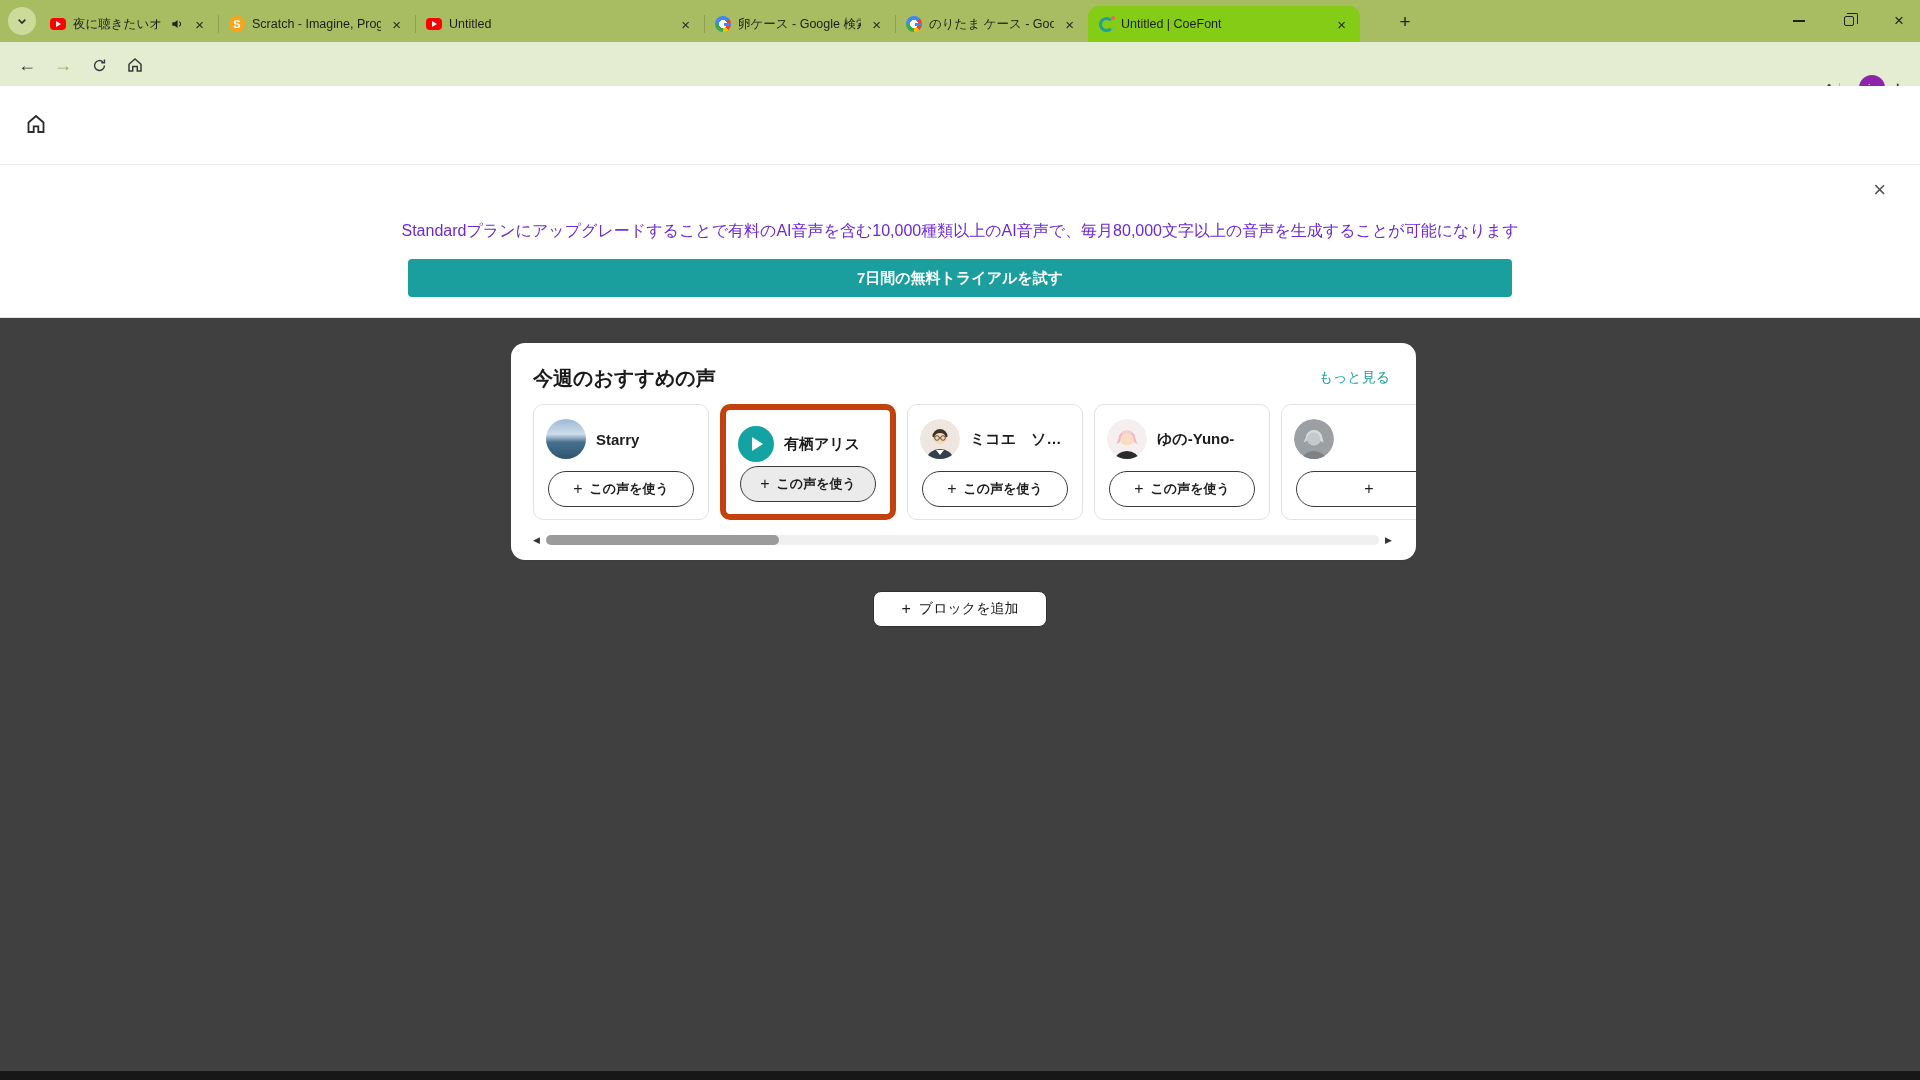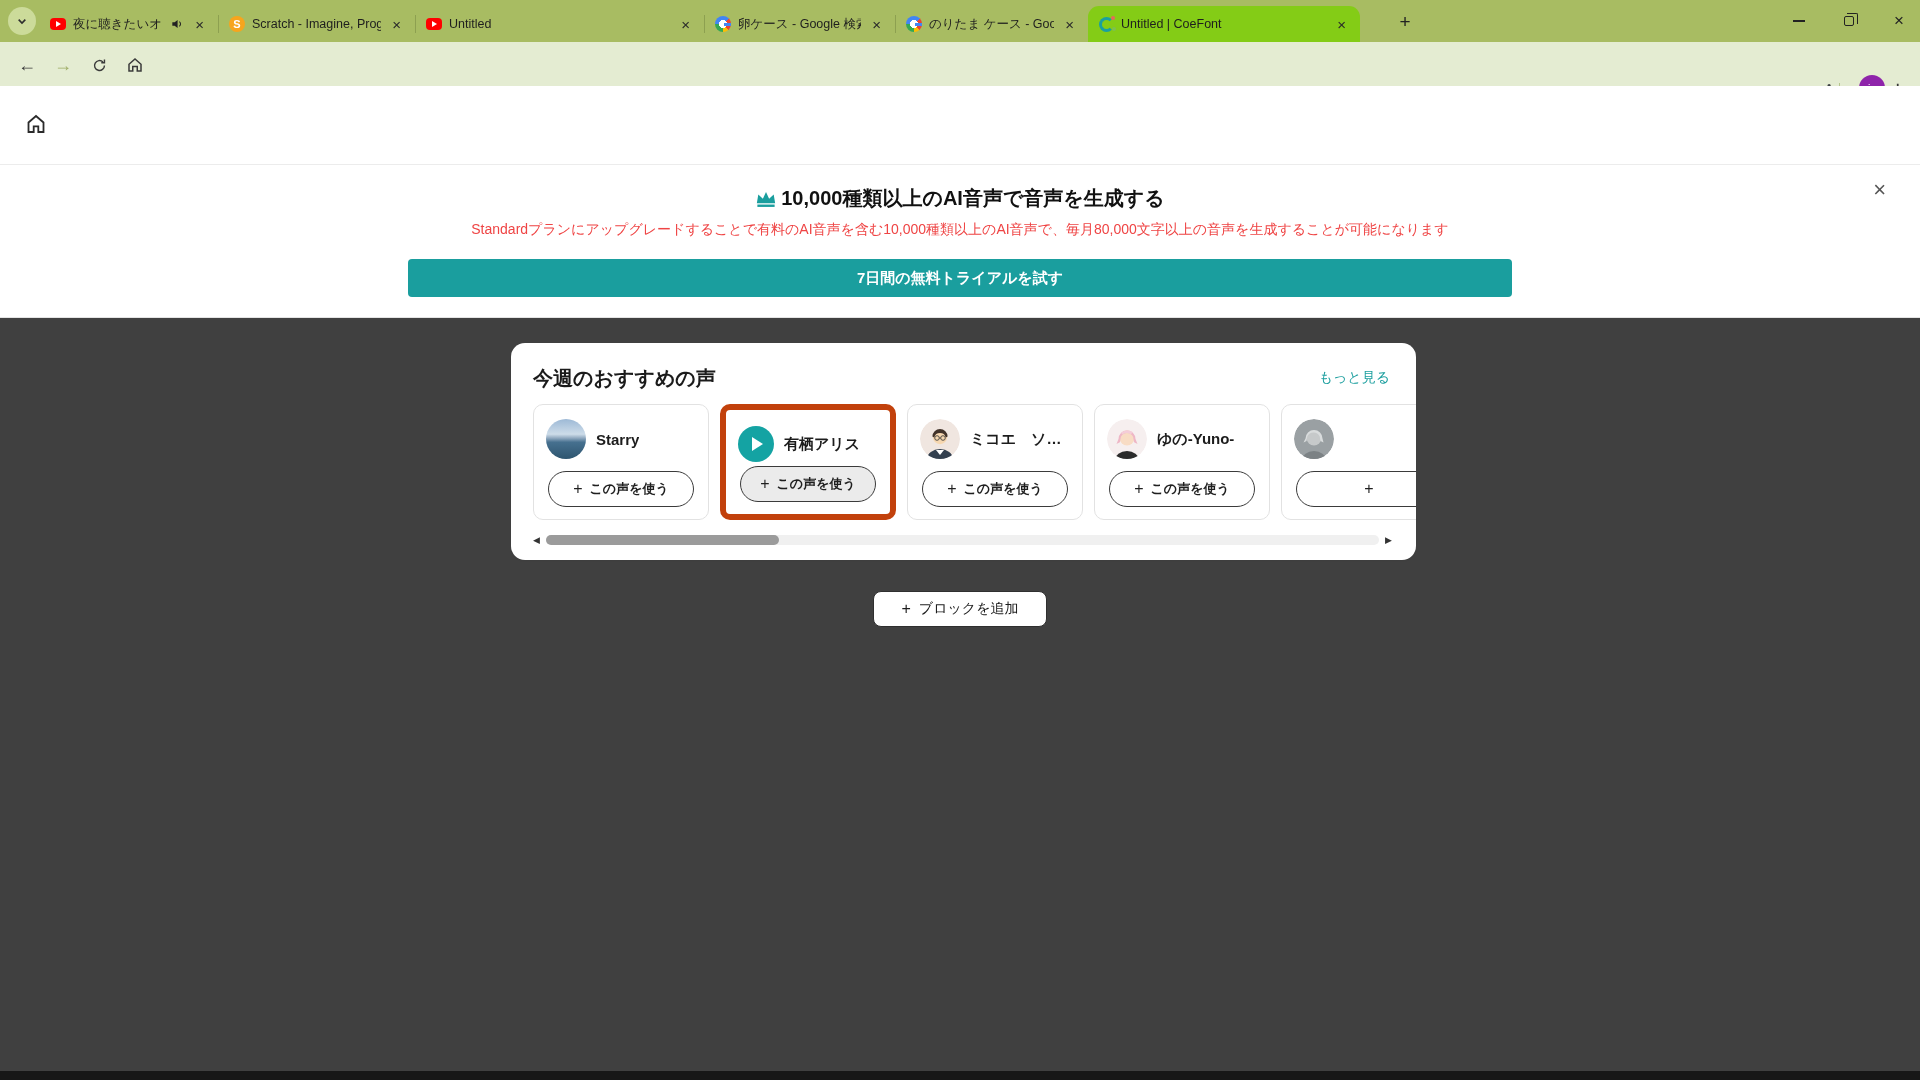--- a/index.html
+++ b/index.html
@@ -68,21 +68,21 @@
   .pts-num { font-size:21px; font-weight:bold; color:#1d2d36; }
   .pts-unit { font-size:13px; font-weight:600; color:#1d2d36; }
   .add-btn { width:36px; height:36px; border-radius:9px; background:#1b3a44; color:#fff; font-size:22px;
     display:flex; align-items:center; justify-content:center; cursor:pointer; } .gap44 { width:44px; } .gap52 { width:52px; } .gap12 { width:12px; }
 
   
   .banner { position:absolute; left:0; top:164px; width:1920px; height:154px; background:#fff;
     border-top:1px solid #ececec; border-bottom:1px solid #e4e4e4; }
   .banner-title { position:absolute; left:0; right:0; top:20px; display:flex; justify-content:center;
     align-items:center; gap:4px; font-size:20px; font-weight:bold; color:#111; }
-  .banner-sub { position:absolute; left:0; right:0; top:56px; text-align:center; font-size:14px; color:#ef4444; }
+  .banner-sub { position:absolute; left:0; right:0; top:56px; text-align:center; font-size:16px; color:#6d28d9; }
   .banner-cta { position:absolute; left:408px; top:94px; width:1104px; height:38px; border:none; border-radius:4px;
     background:#1a9e9e; color:#fff; font-size:15px; font-weight:bold; cursor:pointer;
     font-family:"Liberation Sans","DejaVu Sans",sans-serif; }
   .banner-close { position:absolute; right:30px; top:8px; font-size:22px; color:#555; cursor:pointer; padding:4px; }
 
   
   .content { position:absolute; left:0; top:318px; width:1920px; height:753px; background:#404040; }
   .panel { position:absolute; left:511px; top:25px; width:905px; height:217px; background:#fff;
     border-radius:14px; box-shadow:0 1px 2px rgba(0,0,0,0.04); }
   .panel-title { position:absolute; left:22px; top:22px; font-size:20px; font-weight:bold; color:#1b1b1b; }
@@ -289,29 +289,20 @@
       <div class="pts">
         <span class="pts-num">2,693</span>
         <span class="pts-unit">pt</span>
       </div>
       <div class="gap12"></div>
       <div class="add-btn">+</div>
     </div>
   </div>
 
   <div class="banner">
-    <div class="banner-title">
-      <span>
-        <svg width="22" height="19" viewBox="0 0 24 20">
-            <path d="M2 15.2L3.6 5.6l5 4.6L12 3l3.4 7.2 5-4.6L22 15.2z" fill="#1a9e9e"></path>
-            <rect x="2.6" y="16.6" width="18.8" height="2.6" fill="#1a9e9e"></rect>
-          </svg>
-      </span>
-      <span>10,000種類以上のAI音声で音声を生成する</span>
-    </div>
     <div class="banner-sub">Standardプランにアップグレードすることで有料のAI音声を含む10,000種類以上のAI音声で、毎月80,000文字以上の音声を生成することが可能になります</div>
     <button class="banner-cta">7日間の無料トライアルを試す</button>
     <div class="banner-close">×</div>
   </div>
 
   <div class="content">
 
     <div class="panel">
       <div class="panel-title">今週のおすすめの声</div>
       <div class="more-link">もっと見る</div>

